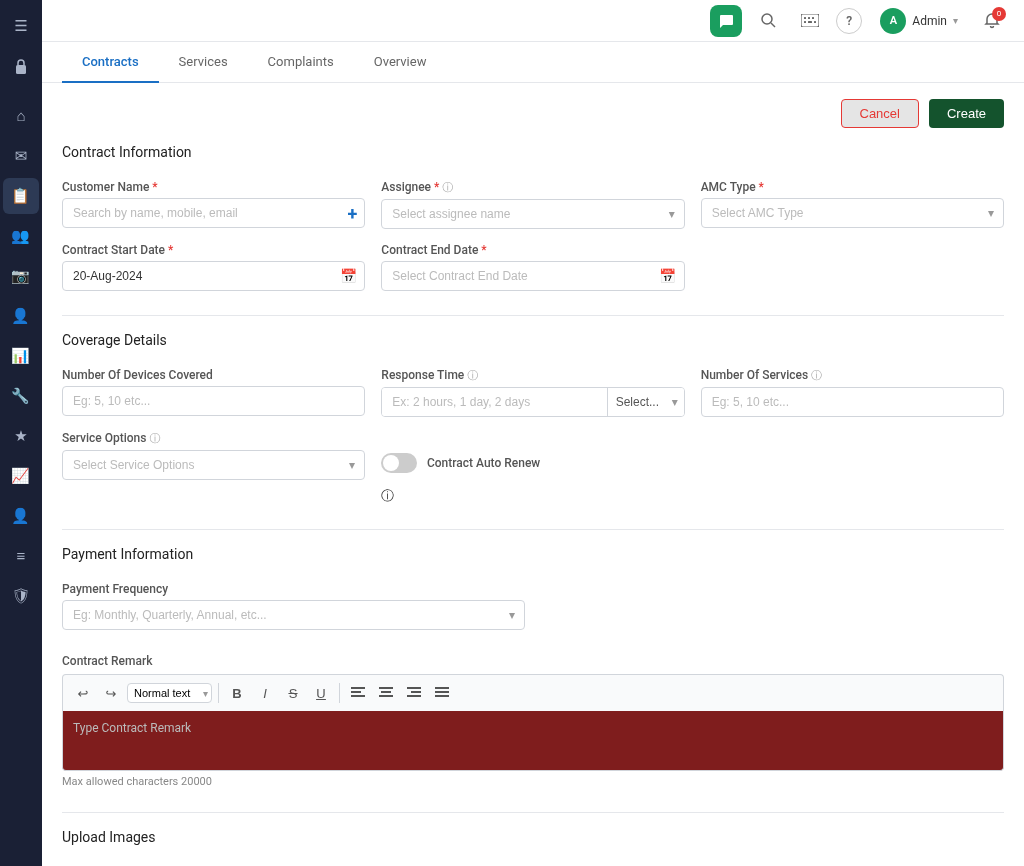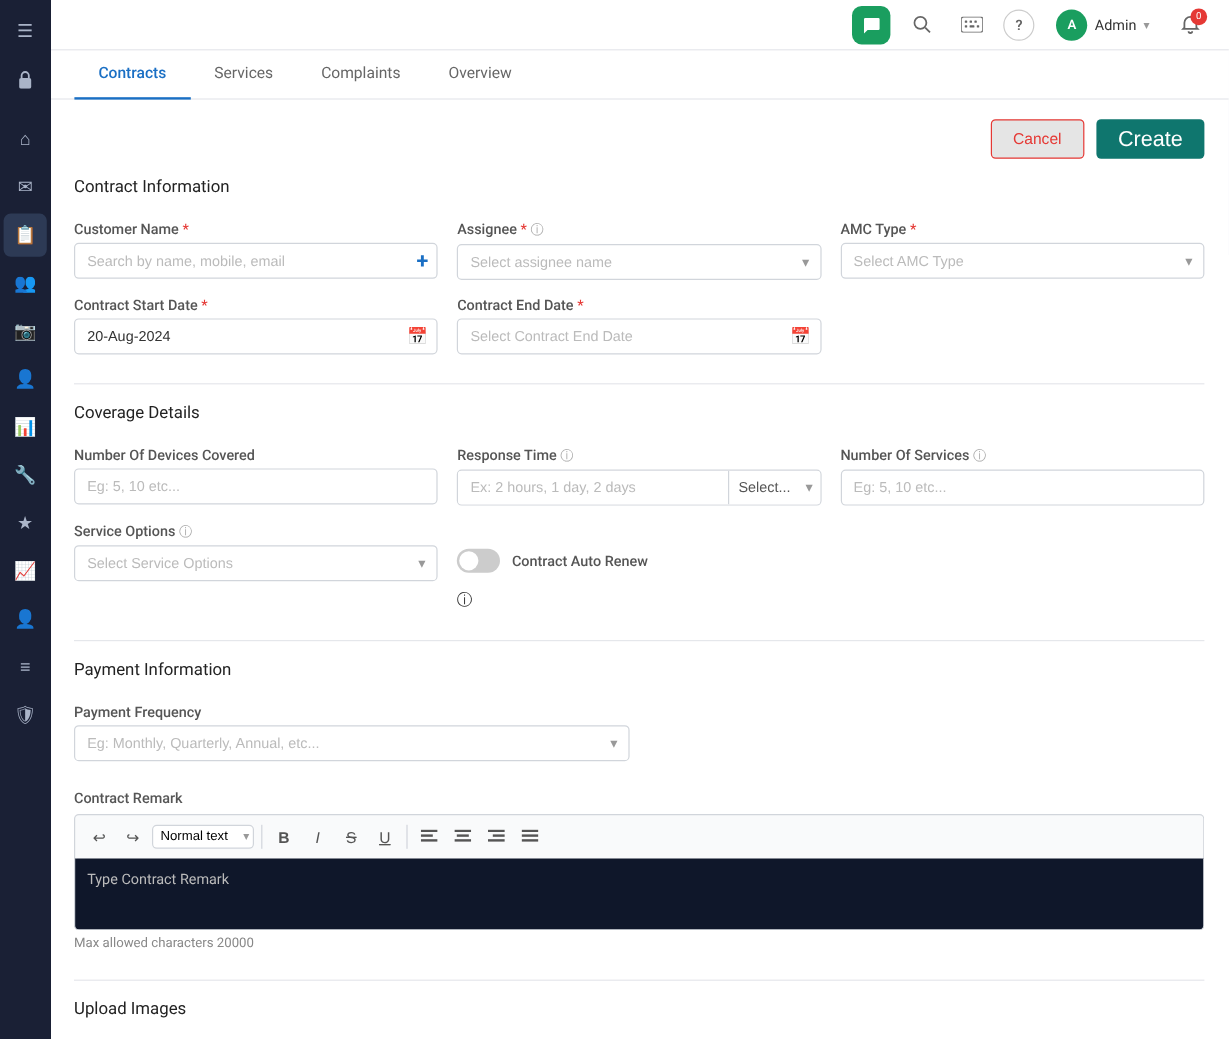--- a/index.html
+++ b/index.html
@@ -70,22 +70,22 @@
 
     
     .action-row {
       display: flex; justify-content: flex-end; gap: 10px; margin-bottom: 16px;
     }
     .btn-cancel {
       padding: 6px 18px; border: 1px solid #e53935; color: #e53935;
       background: #e5e5e5; border-radius: 4px; cursor: pointer; font-size: 13px;
     }
     .btn-create {
-      padding: 6px 18px; background: #0f766e; color: #fff;
-      border: none; border-radius: 4px; cursor: pointer; font-size: 18px;
+      padding: 6px 18px; background: #14532d; color: #fff;
+      border: none; border-radius: 4px; cursor: pointer; font-size: 13px;
     }
 
     
     .section-title {
       font-size: 14px; font-weight: 400; color: #222; margin-bottom: 14px;
       padding-bottom: 6px;
     }
 
     .form-section {
       margin-bottom: 24px;
@@ -194,21 +194,21 @@
       font-size: 11px; background: #fff; appearance: none; cursor: pointer; outline: none;
     }
     .rte-select-wrap { position: relative; }
     .rte-select-wrap::after {
       content: '▾'; position: absolute; right: 4px; top: 50%; transform: translateY(-50%);
       color: #999; pointer-events: none; font-size: 10px;
     }
     .rte-area {
       border: 1px solid #d1d5db; border-top: none; border-radius: 0 0 4px 4px;
       padding: 10px; min-height: 60px; font-size: 12px; color: #bbb;
-      background: #0f172a;
+      background: #7f1d1d;
     }
 
     
     .upload-section { margin-bottom: 20px; }
 
     
     .max-chars { font-size: 11px; color: #888; margin-top: 4px; }
   </style>
 </head>
 <body>

